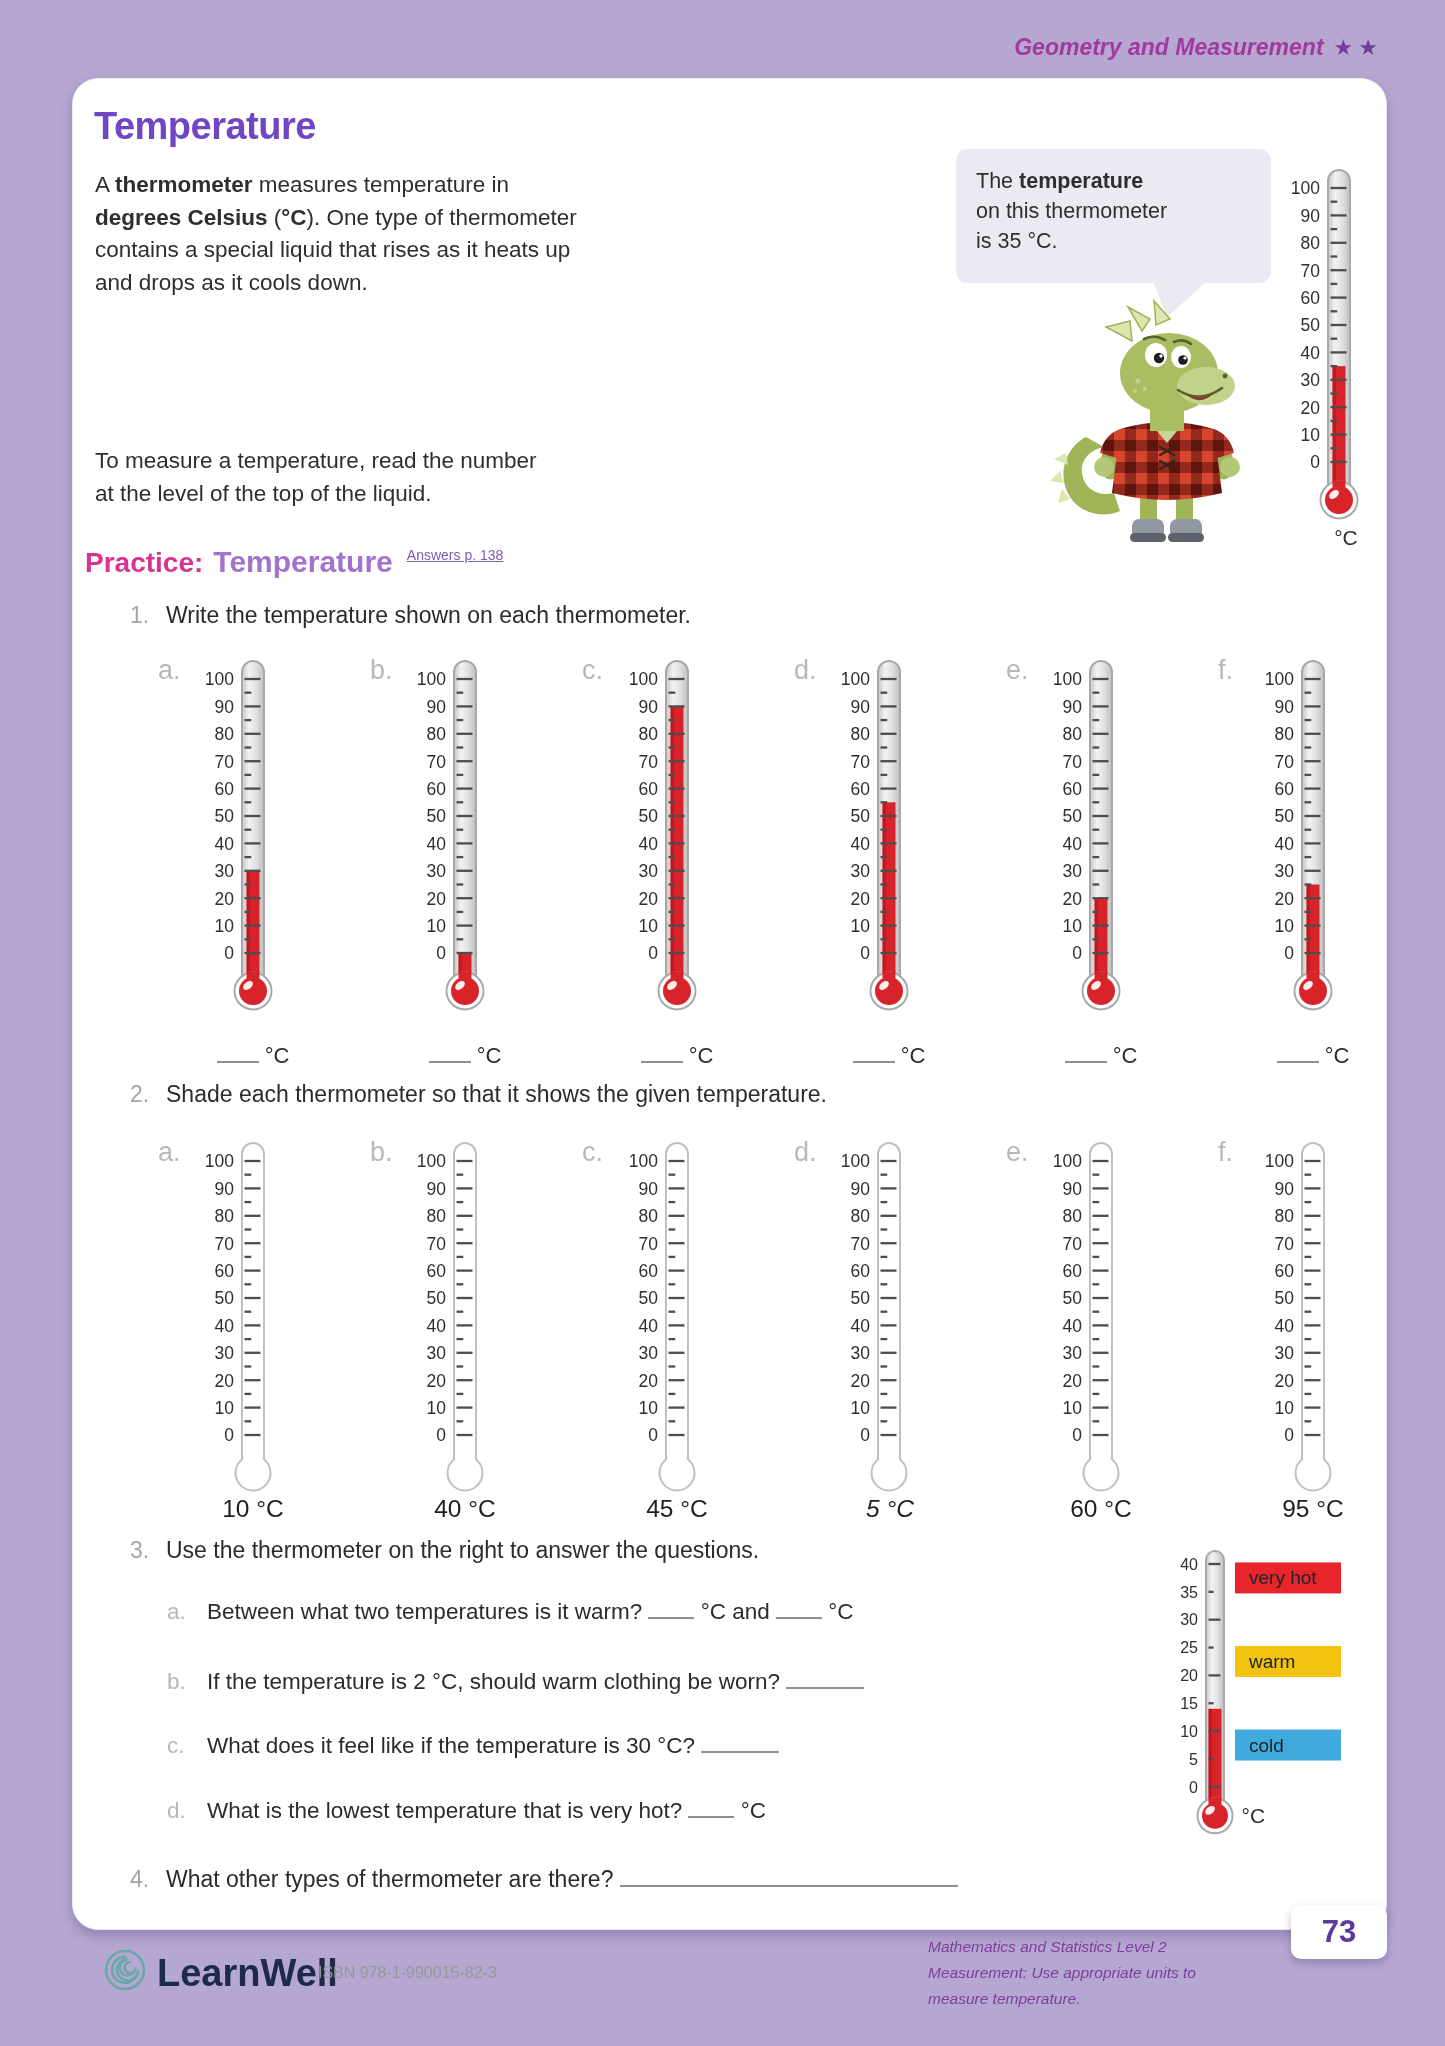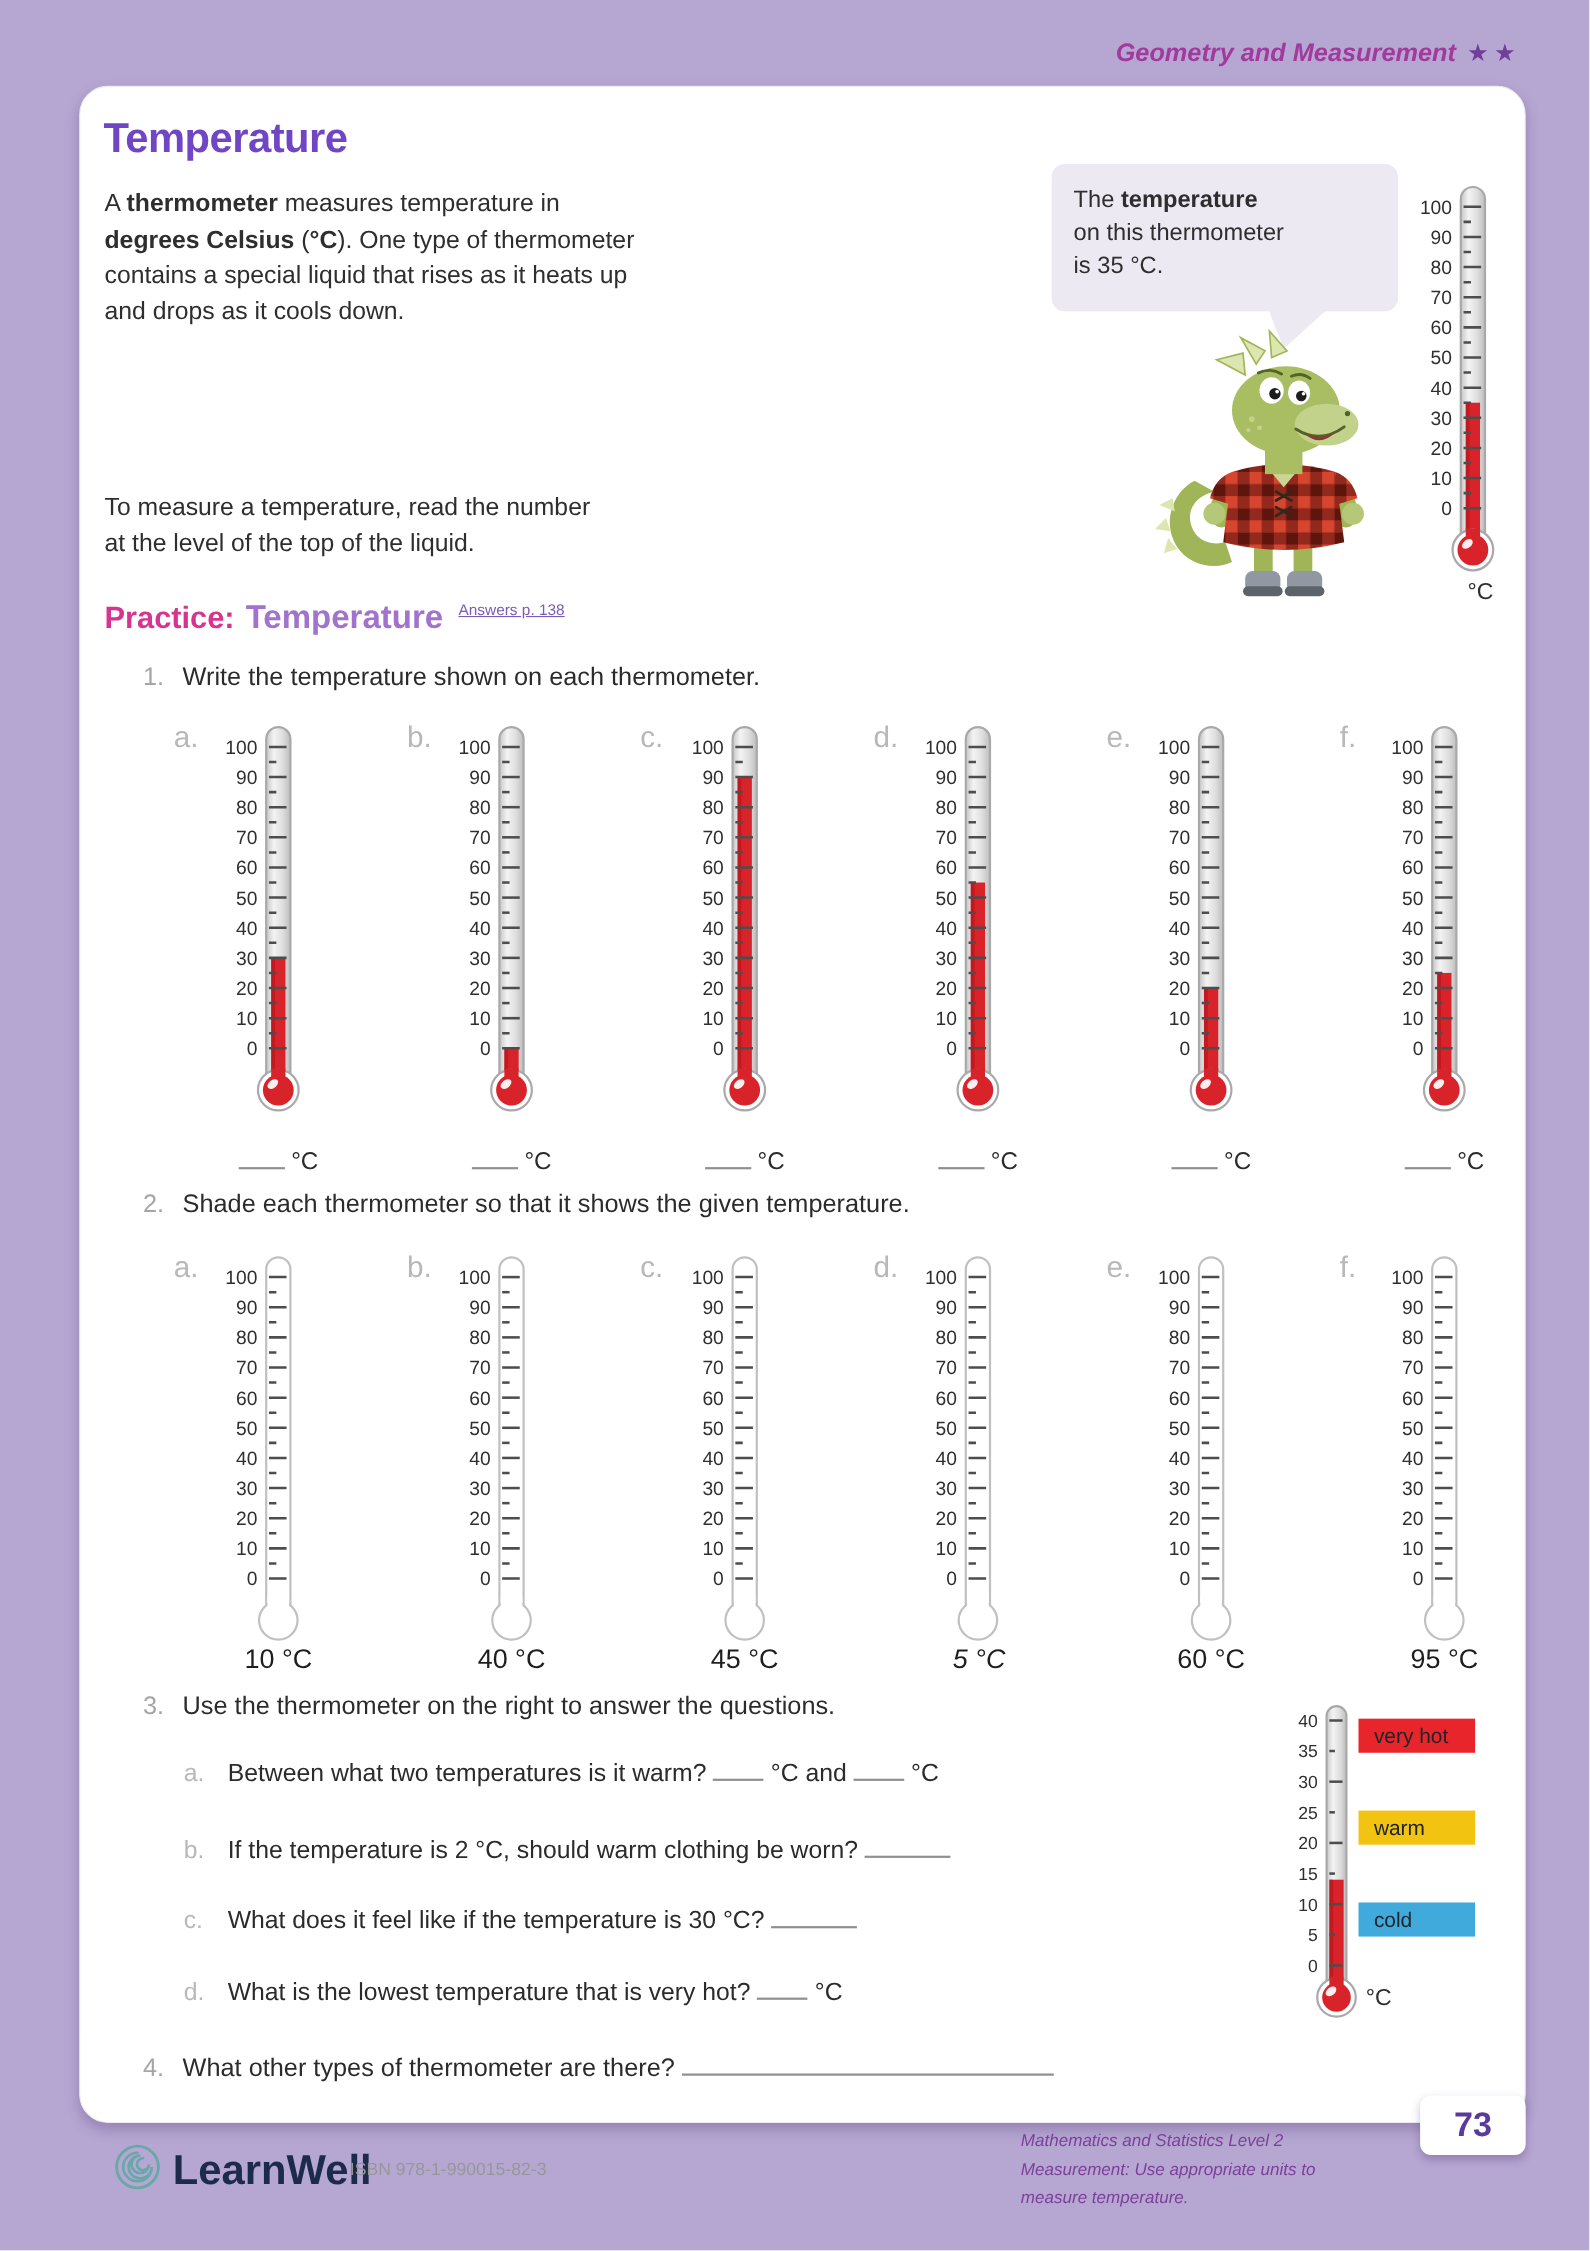--- a/index.html
+++ b/index.html
@@ -16,21 +16,21 @@
   .bubble{position:absolute;left:883px;top:70px;width:315px;height:134px;background:#ece9f2;border-radius:12px;
           font-size:21.5px;line-height:30px;padding:17px 0 0 20px;box-sizing:border-box;}
   .bubble-tail{position:absolute;left:1078px;top:202px;}
   .blob{position:absolute;left:744px;top:245px;width:194px;height:202px;}
   .blob-outer{position:absolute;left:0;top:0;right:0;bottom:0;background:#a763ad;border-radius:50%;transform:rotate(-8deg);}
   .blob-inner{position:absolute;left:10px;top:12px;right:2px;bottom:2px;background:#561b5c;border-radius:50%;}
   .blob-text{position:absolute;left:0;top:0;right:0;bottom:0;display:flex;flex-direction:column;justify-content:center;
              align-items:center;color:#fff;font-size:20.5px;line-height:27.5px;text-align:center;}
   .mascot{position:absolute;left:975px;top:218px;}
   .intro-thermo{position:absolute;left:1161px;top:85px;}
-  .practice{position:absolute;left:22px;top:466px;white-space:nowrap;}
+  .practice{position:absolute;left:12px;top:466px;white-space:nowrap;}
   .pr-label{font-size:28px;font-weight:800;color:#d63490;}
   .pr-title{font-size:30px;font-weight:700;color:#a273cc;margin-left:10px;}
   .answers{font-size:14px;color:#7a5bb5;text-decoration:underline;margin-left:14px;position:relative;top:-12px;cursor:pointer;}
   .q{position:absolute;left:57px;font-size:23px;color:#2b2b2b;white-space:nowrap;}
   .qnum{color:#a5a5a5;display:inline-block;width:36px;}
   .q1-pos{top:523px;} .q2-pos{top:1002px;} .q3-pos{top:1458px;} .q4-pos{top:1787px;}
   .tcell{position:absolute;width:150px;height:400px;}
   .tletter{position:absolute;left:10px;top:0;font-size:27px;color:#b8b8b8;}
   .q1b{position:absolute;width:130px;top:964px;text-align:center;font-size:22px;color:#2b2b2b;}
   .q2lab{position:absolute;width:150px;top:1416px;text-align:center;font-size:24.5px;color:#1e1e1e;}

